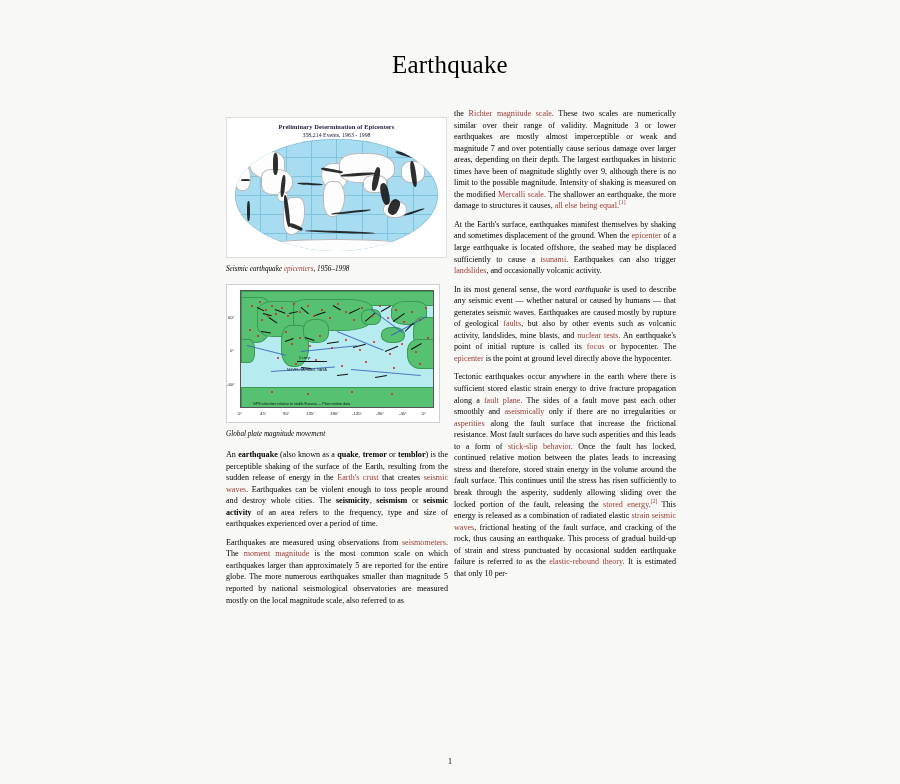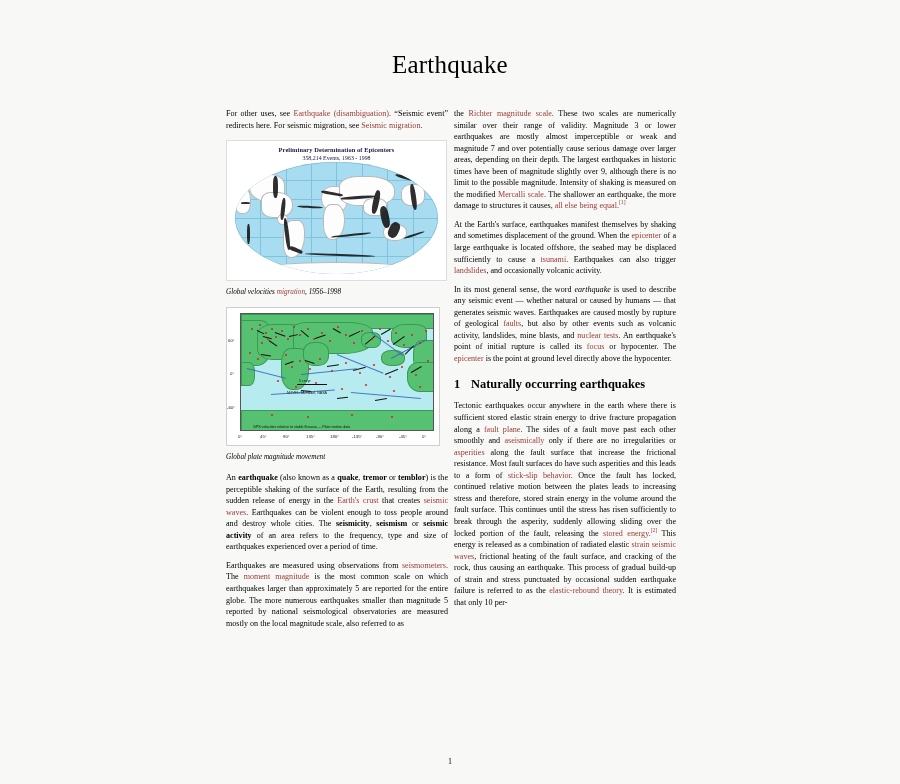--- a/index.html
+++ b/index.html
@@ -217,21 +217,20 @@
 </head>
 <body>
 
 <div class="page">
   <div class="sheet">
 
     <h1 class="doc-title">Earthquake</h1>
 
     <div class="col col-left">
 
-      <p class="para"><span>For other uses, see </span><a class="wl" href="#">Earthquake (disambiguation)</a><span>. “Seismic event” redirects here.  For seismic migration, see </span><a class="wl" href="#">Seismic migration</a><span>.</span></p>
 
       <div class="figure">
         <div class="fig1">
           <div class="fig1-title">Preliminary Determination of Epicenters</div>
           <div class="fig1-sub">358,214 Events, 1963 - 1998</div>
 
           <div class="globe">
 
             <div class="grat h" style="top:18px"></div>
             <div class="grat h" style="top:37px"></div>
@@ -272,21 +271,21 @@
             <div class="quake-belt" style="left:154px;top:60px;width:10px;height:16px;transform:rotate(26deg)"></div>
             <div class="quake-belt" style="left:160px;top:14px;width:20px;height:3px;transform:rotate(16deg)"></div>
             <div class="quake-belt" style="left:176px;top:22px;width:5px;height:26px;transform:rotate(-8deg)"></div>
             <div class="quake-belt" style="left:12px;top:62px;width:3px;height:20px"></div>
             <div class="quake-belt" style="left:6px;top:40px;width:9px;height:2.2px"></div>
             <div class="quake-belt" style="left:70px;top:92px;width:70px;height:2.2px;transform:rotate(2deg)"></div>
             <div class="quake-belt" style="left:96px;top:72px;width:40px;height:2px;transform:rotate(-6deg)"></div>
             <div class="quake-belt" style="left:168px;top:72px;width:22px;height:2.4px;transform:rotate(-18deg)"></div>
           </div>
         </div>
-        <div class="figcaption"><span>Global velocities </span><a class="wl" href="#">migration</a><span>, 1956–1998</span></div>
+        <div class="figcaption"><span>Seismic earthquake </span><a class="wl" href="#">epicenters</a><span>, 1956–1998</span></div>
       </div>
 
       <div class="figure">
         <div class="fig2">
           <div class="fig2-plot">
 
             <div class="cont" style="left:0px;top:0px;width:192px;height:13px"></div>
             <div class="cont" style="left:0px;top:6px;width:30px;height:44px;border-radius:0 40% 50% 0"></div>
             <div class="cont" style="left:16px;top:10px;width:52px;height:34px;border-radius:30% 40% 40% 30%"></div>
             <div class="cont" style="left:52px;top:8px;width:78px;height:30px;border-radius:18% 30% 38% 26%"></div>
@@ -411,20 +410,19 @@
 
       <p class="para">An <span class="bold">earthquake</span> (also known as a <span class="bold">quake</span>, <span class="bold">tremor</span> or <span class="bold">temblor</span>) is the perceptible shaking of the surface of the Earth, resulting from the sudden release of energy in the <a class="wl" href="#">Earth's crust</a> that creates <a class="wl" href="#">seismic waves</a>. Earthquakes can be violent enough to toss people around and destroy whole cities. The <span class="bold">seismicity</span>, <span class="bold">seismism</span> or <span class="bold">seismic activity</span> of an area refers to the frequency, type and size of earthquakes experienced over a period of time.</p>
       <p class="para">Earthquakes are measured using observations from <a class="wl" href="#">seismometers</a>. The <a class="wl" href="#">moment magnitude</a> is the most common scale on which earthquakes larger than approximately 5 are reported for the entire globe. The more numerous earthquakes smaller than magnitude 5 reported by national seismological observatories are measured mostly on the local magnitude scale, also referred to as</p>
     </div>
 
     <div class="col col-right">
       <p class="para">the <a class="wl" href="#">Richter magnitude scale</a>. These two scales are numerically similar over their range of validity. Magnitude 3 or lower earthquakes are mostly almost imperceptible or weak and magnitude 7 and over potentially cause serious damage over larger areas, depending on their depth. The largest earthquakes in historic times have been of magnitude slightly over 9, although there is no limit to the possible magnitude. Intensity of shaking is measured on the modified <a class="wl" href="#">Mercalli scale</a>. The shallower an earthquake, the more damage to structures it causes, <a class="wl" href="#">all else being equal</a>.<sup class="ref"><a href="#">[1]</a></sup></p>
       <p class="para">At the Earth's surface, earthquakes manifest themselves by shaking and sometimes displacement of the ground. When the <a class="wl" href="#">epicenter</a> of a large earthquake is located offshore, the seabed may be displaced sufficiently to cause a <a class="wl" href="#">tsunami</a>. Earthquakes can also trigger <a class="wl" href="#">landslides</a>, and occasionally volcanic activity.</p>
       <p class="para">In its most general sense, the word <span class="ital">earthquake</span> is used to describe any seismic event — whether natural or caused by humans — that generates seismic waves. Earthquakes are caused mostly by rupture of geological <a class="wl" href="#">faults</a>, but also by other events such as volcanic activity, landslides, mine blasts, and <a class="wl" href="#">nuclear tests</a>. An earthquake's point of initial rupture is called its <a class="wl" href="#">focus</a> or hypocenter. The <a class="wl" href="#">epicenter</a> is the point at ground level directly above the hypocenter.</p>
 
-      <h2 class="section"><span class="num">1</span><span>Naturally occurring earthquakes</span></h2>
 
       <p class="para">Tectonic earthquakes occur anywhere in the earth where there is sufficient stored elastic strain energy to drive fracture propagation along a <a class="wl" href="#">fault plane</a>. The sides of a fault move past each other smoothly and <a class="wl" href="#">aseismically</a> only if there are no irregularities or <a class="wl" href="#">asperities</a> along the fault surface that increase the frictional resistance. Most fault surfaces do have such asperities and this leads to a form of <a class="wl" href="#">stick-slip behavior</a>. Once the fault has locked, continued relative motion between the plates leads to increasing stress and therefore, stored strain energy in the volume around the fault surface. This continues until the stress has risen sufficiently to break through the asperity, suddenly allowing sliding over the locked portion of the fault, releasing the <a class="wl" href="#">stored energy</a>.<sup class="ref"><a href="#">[2]</a></sup> This energy is released as a combination of radiated elastic <a class="wl" href="#">strain seismic waves</a>, frictional heating of the fault surface, and cracking of the rock, thus causing an earthquake. This process of gradual build-up of strain and stress punctuated by occasional sudden earthquake failure is referred to as the <a class="wl" href="#">elastic-rebound theory</a>. It is estimated that only 10 per-</p>
     </div>
 
     <div class="folio">1</div>
   </div>
 </div>
 
 </body></html>

